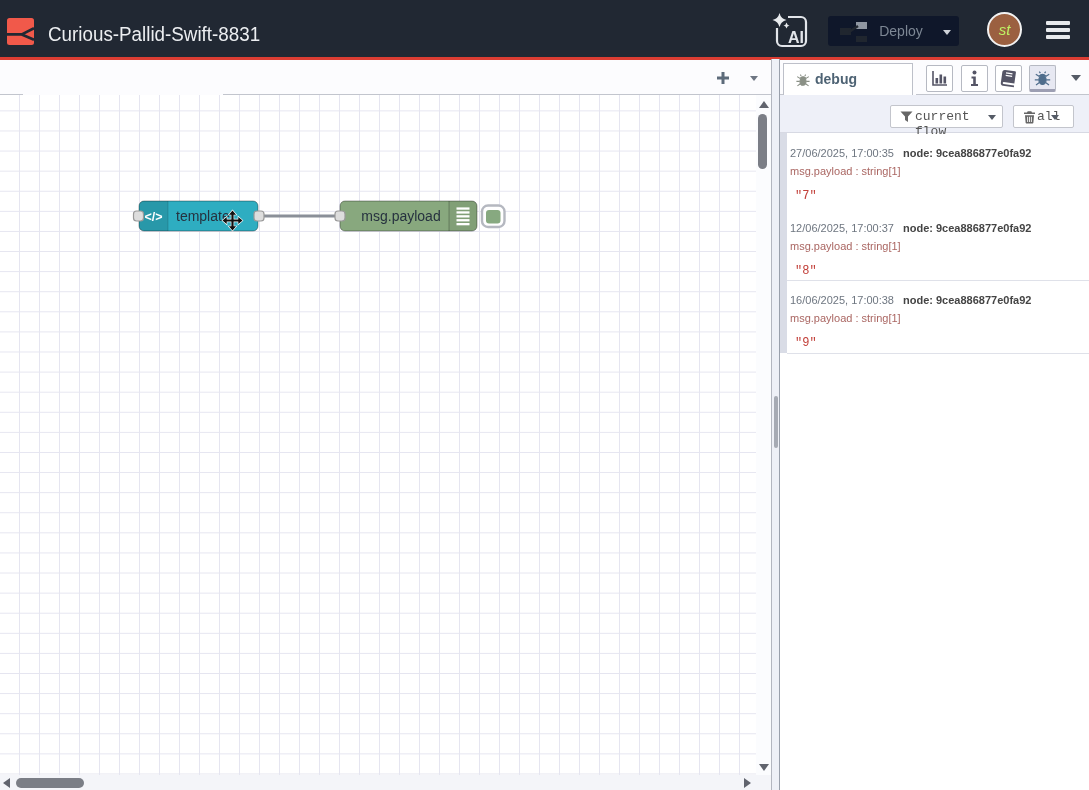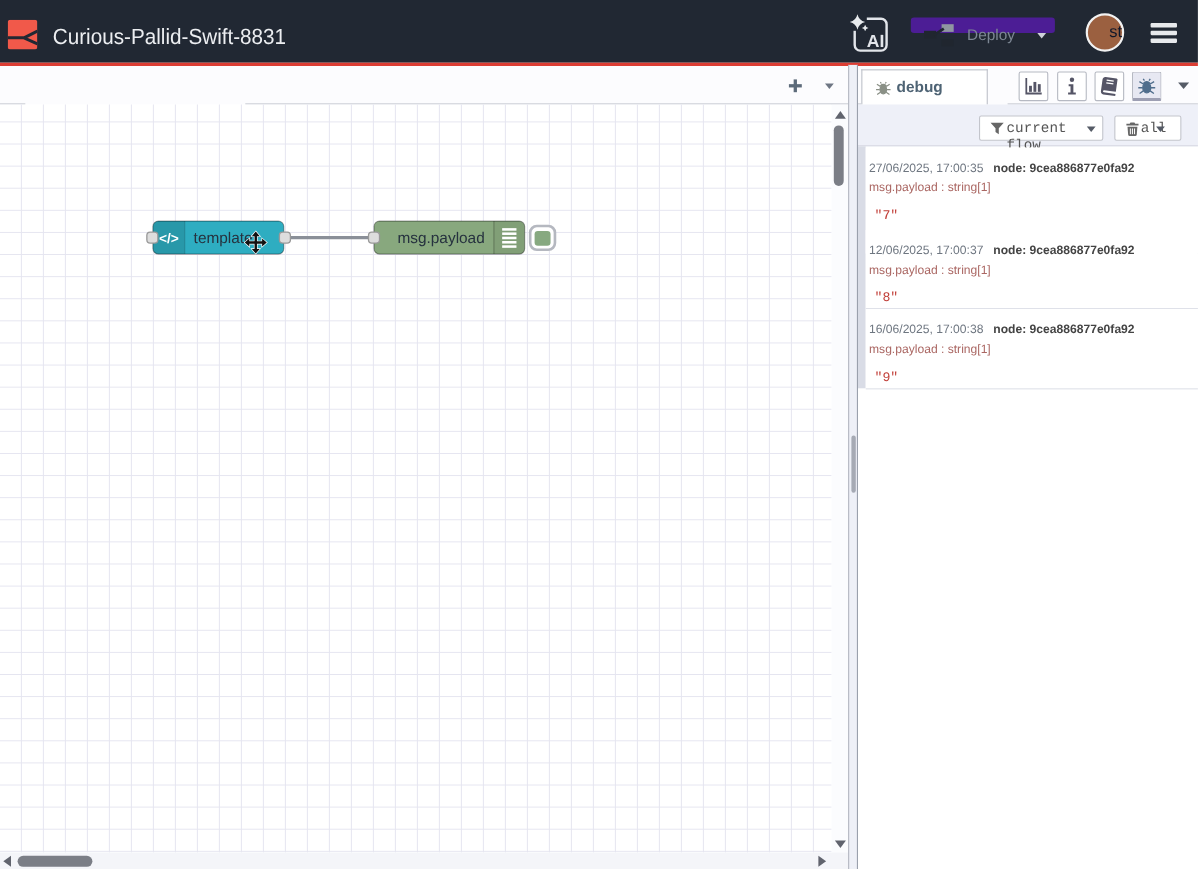--- a/index.html
+++ b/index.html
@@ -6,28 +6,28 @@
   html,body { width:1089px; height:790px; overflow:hidden; background:#fff;
     font-family:"Liberation Sans", sans-serif; }
   .abs { position:absolute; }
   #page { position:relative; width:1089px; height:790px; }
 
   
   #header { left:0; top:0; width:1089px; height:57px; background:#212833; }
   #redline { left:0; top:57px; width:1089px; height:2.5px; background:#dc3d33; }
   #title { left:48px; top:23.5px; line-height:20px; color:#eceef1;
     font-size:20px; transform:scaleX(0.94); transform-origin:left center; }
-  #deploybtn { left:828px; top:16px; width:131px; height:14px; background:#4c1d95;
+  #deploybtn { left:828px; top:16px; width:131px; height:30px; background:#0f172a;
     border-radius:3px; }
   #deploytext { left:48px; top:0px; width:50px; height:30px; line-height:30px; text-align:center;
     color:#7d8794; font-size:14px; position:absolute; }
   .dep-rect { position:absolute; }
   #avatar { left:987px; top:12px; width:35px; height:35px; border-radius:50%;
-    background:#9b6040; border:2px solid #f2f2f2; color:#0f172a; font-size:15px;
-    text-align:right; line-height:31px; }
+    background:#9b6040; border:2px solid #f2f2f2; color:#bef264; font-size:15px;
+    text-align:center; line-height:31px;font-style:italic; }
   .hbar { left:1046px; width:24px; height:4px; background:#e7e9ec; border-radius:1px;
     position:absolute; }
 
   
   #tabstrip { left:0; top:59.5px; width:1089px; height:35.5px; background:#fcfcfe; }
   .striplinesub { position:absolute; top:94px; height:1px; background:#c2c5cd; }
   #wstab { left:23px; top:63px; width:200px; height:32px; background:#fff;
     border:1px solid #bdc0c9; border-bottom:none; border-radius:3px 3px 0 0;
     text-align:left; padding-left:12px; line-height:31px; color:#76818d; font-weight:bold; font-size:14px; }
   .caret { position:absolute; width:0; height:0; border-left:5px solid transparent;
@@ -46,21 +46,21 @@
   #htrack { left:0; top:775px; width:771px; height:15px; background:#f4f5f9; }
   #hthumb { left:16px; top:777.5px; width:68px; height:10px; background:#7b7e86; border-radius:5px; }
   .sbarrow { position:absolute; width:0; height:0; }
 
   
   #sep { left:771px; top:59px; width:9px; height:731px; background:#eef0f7;
     border-left:1px solid #b3b6c0; border-right:1px solid #9aa0ac; }
   #grip { left:773.5px; top:396px; width:4px; height:52px; background:#a6aab4; border-radius:2px; }
 
   
-  #dbgtab { left:783px; top:63px; width:115px; height:32px; background:#fff;
+  #dbgtab { left:783px; top:63px; width:130px; height:32px; background:#fff;
     border:1px solid #bdc0c9; border-bottom:none; }
   #dbgtabtext { position:absolute; left:31px; top:0; line-height:31px; color:#4e6374;
     font-weight:bold; font-size:14px; }
   .iconbtn { position:absolute; top:65px; width:27px; height:27px; background:#fff;
     border:1px solid #b6b9c2; border-radius:2px; }
   #iconbtn4 { background:#e7e8f2; border-bottom:3px solid #9d9fb3; }
   #toolbar { left:780px; top:95px; width:309px; height:38px; background:#eef0f8;
     border-bottom:1px solid #d7d9e3; }
   .tbbtn { position:absolute; top:105px; height:23px; background:#fff;
     border:1px solid #c3c5cc; border-radius:2px; color:#555; font-size:13px;font-family:Liberation Mono, monospace; }

